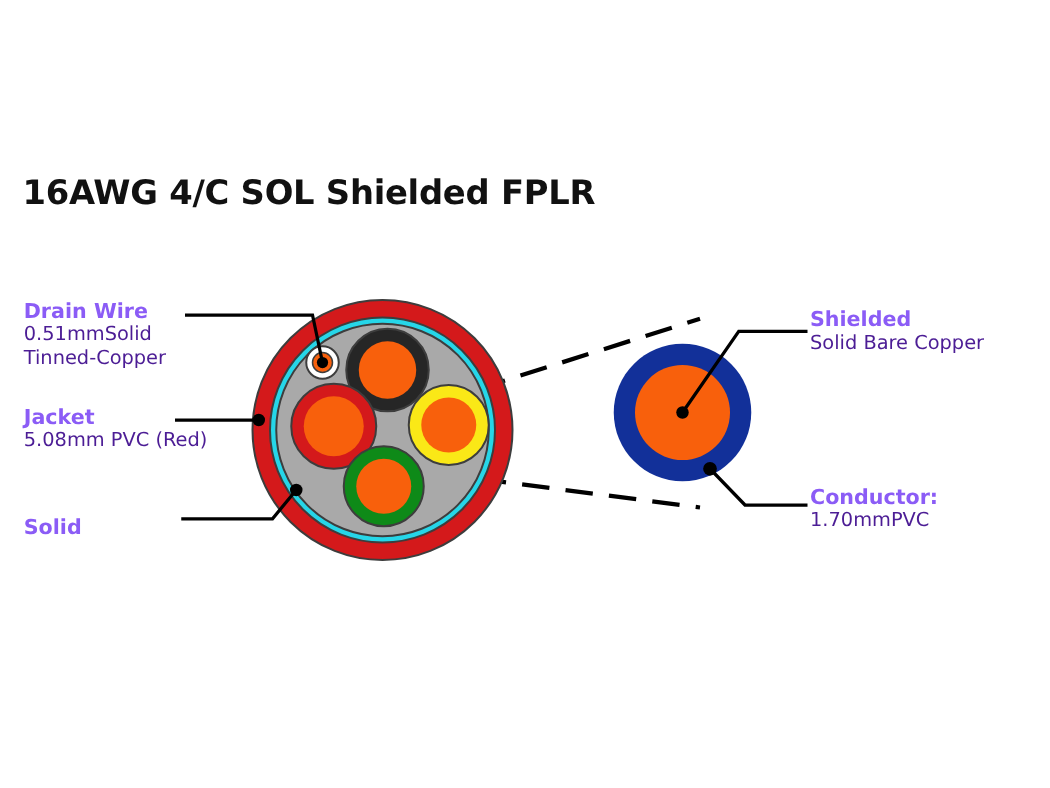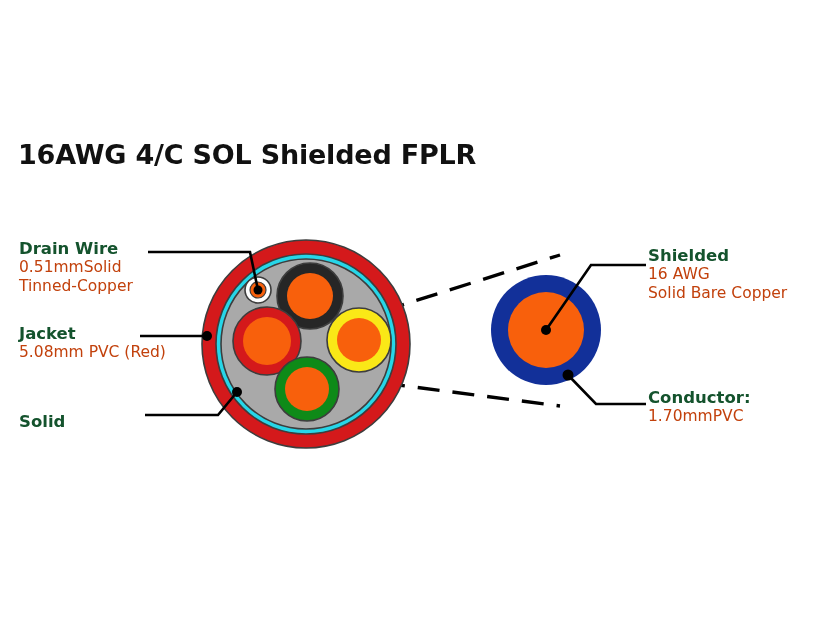--- a/index.html
+++ b/index.html
@@ -35,27 +35,27 @@
     white-space: nowrap;
   }
   .callout {
     position: absolute;
     white-space: nowrap;
     line-height: 1.18;
   }
   .callout .c-title {
     font-size: 16.5px;
     font-weight: bold;
-    color: #14532d;
+    color: #8b5cf6;
     display: block;
   }
   .callout .c-line {
     font-size: 15.5px;
     font-weight: normal;
-    color: #c2410c;
+    color: #4c1d95;
     display: block;
   }
   .callout-left  { text-align: left; }
   .callout-right { text-align: left; }
 
   #drain-wire-callout { left: 19px;  top: 239px; }
   #jacket-callout     { left: 19px;  top: 324px; }
   #shield-callout     { left: 19px;  top: 412px; }
   #conductor-callout  { left: 648px; top: 246px; }
   #dielectric-callout { left: 648px; top: 388px; }
@@ -160,21 +160,20 @@
     <span class="c-title">Jacket</span>
     <span class="c-line">5.08mm PVC (Red)</span>
   </div>
 
   <div class="callout callout-left" id="shield-callout">
     <span class="c-title">Solid</span>
   </div>
 
   <div class="callout callout-right" id="conductor-callout">
     <span class="c-title">Shielded</span>
-    <span class="c-line">16 AWG</span>
     <span class="c-line">Solid Bare Copper</span>
   </div>
 
   <div class="callout callout-right" id="dielectric-callout">
     <span class="c-title">Conductor:</span>
     <span class="c-line">1.70mmPVC</span>
   </div>
 
 </div>
 

